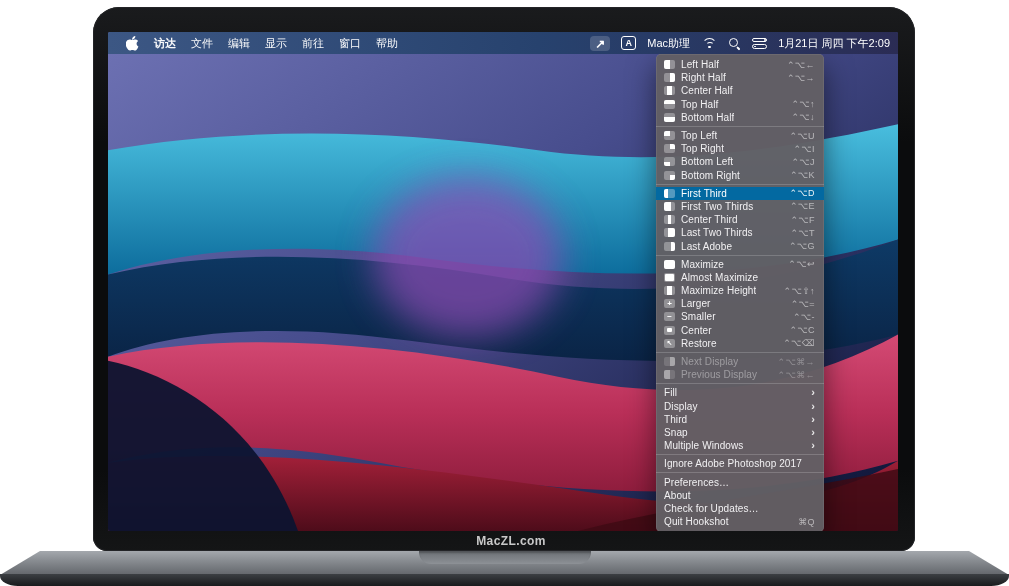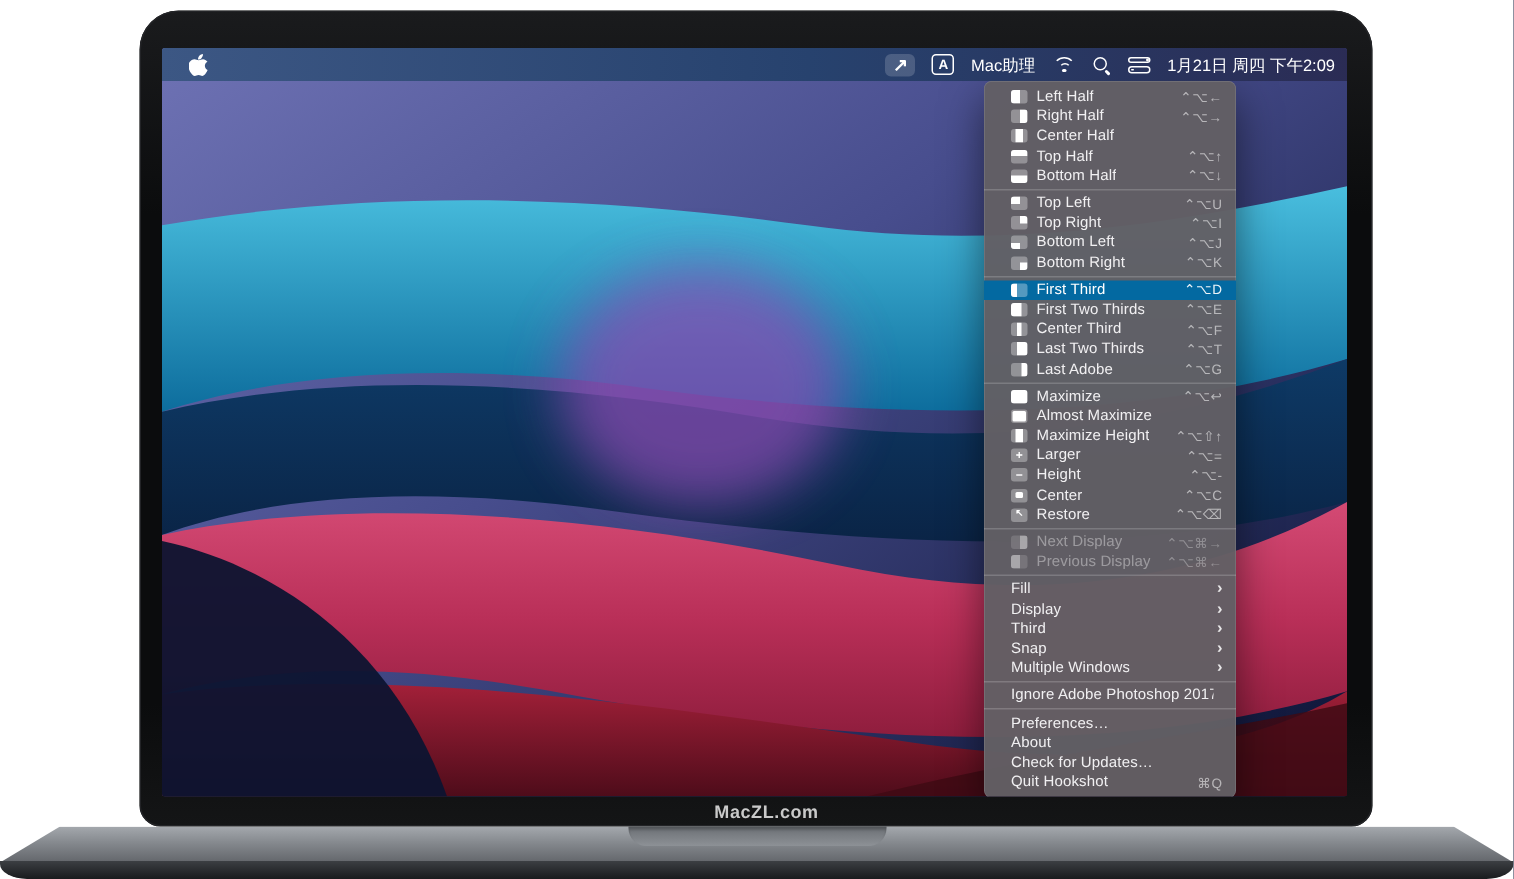--- a/index.html
+++ b/index.html
@@ -82,21 +82,21 @@
   .cc b.b::after{left:.6px}
 
   
   .menu{
     position:absolute;left:548px;top:22px;width:168px;z-index:2;
     background:rgba(98,95,100,.97);
     border-radius:5px;padding:4px 0;box-sizing:border-box;
     box-shadow:0 12px 28px rgba(0,0,0,.5), inset 0 0 0 .5px rgba(255,255,255,.14);
     font-size:10px;color:#f1f0f2;
   }
-  .row{display:flex;align-items:center;height:13.2px;padding:0 9px 0 18px;gap:6px;white-space:nowrap}
+  .row{display:flex;align-items:center;height:13.2px;padding:0 9px 0 8px;gap:6px;white-space:nowrap}
   .row .lbl{letter-spacing:.1px;overflow:hidden}
   .row.hl{background:#0369a1;color:#fff}
   .row.dis{color:rgba(255,255,255,.38)}
   .row.dis .mico{opacity:.45}
   .sc{margin-left:auto;color:rgba(255,255,255,.55);font-size:9px;letter-spacing:.4px}
   .row.hl .sc{color:rgba(255,255,255,.92)}
   .row.dis .sc{color:rgba(255,255,255,.3)}
   .sub{margin-left:auto;color:rgba(255,255,255,.85);font-size:11px;font-weight:700;line-height:1}
   .sep{height:1px;background:rgba(255,255,255,.18);margin:2px 0}
 
@@ -176,20 +176,29 @@
     </svg>
 
     <div class="menubar">
       <div class="mb-left">
         <span class="apple-btn">
           <svg width="13" height="15" viewBox="0 0 13 15">
             <path fill="#fff" d="M9.3 0c.1 1-.3 1.9-.9 2.6-.6.7-1.5 1.2-2.4 1.1-.1-.9.4-1.9.9-2.5C7.5.5 8.5.05 9.3 0z"></path>
             <path fill="#fff" d="M12.4 10.6c-.3.8-.5 1.1-.9 1.8-.6 1-1.5 2.2-2.6 2.2-1 0-1.2-.6-2.5-.6s-1.6.6-2.5.6c-1.1 0-1.9-1-2.6-2C-.6 10.1-.8 7 .4 5.4c.8-1.2 2-1.9 3.2-1.9 1.2 0 1.9.6 2.9.6.9 0 1.5-.6 2.9-.6 1 0 2.1.6 2.9 1.6-2.5 1.4-2.1 4.6.1 5.5z"></path>
           </svg>
         </span>
+        <span id="mb-items" style="display:flex;gap:15px">
+            <span class="mb-item mb-bold">访达</span>
+            <span class="mb-item">文件</span>
+            <span class="mb-item">编辑</span>
+            <span class="mb-item">显示</span>
+            <span class="mb-item">前往</span>
+            <span class="mb-item">窗口</span>
+            <span class="mb-item">帮助</span>
+          </span>
       </div>
       <div class="mb-right">
         <span class="hook-box">
           <span class="hook-arrow">↗</span>
         </span>
         <span class="abox">A</span>
         <span class="assistant">Mac助理</span>
         <span class="wifi">
             <i></i>
           </span>
@@ -291,21 +300,21 @@
           <span class="lbl">Maximize Height</span>
           <span class="sc">⌃⌥⇧↑</span>
         </div>
         <div class="row">
           <span class="mico ic-larger"></span>
           <span class="lbl">Larger</span>
           <span class="sc">⌃⌥=</span>
         </div>
         <div class="row">
           <span class="mico ic-smaller"></span>
-          <span class="lbl">Height</span>
+          <span class="lbl">Smaller</span>
           <span class="sc">⌃⌥-</span>
         </div>
         <div class="row">
           <span class="mico ic-center"></span>
           <span class="lbl">Center</span>
           <span class="sc">⌃⌥C</span>
         </div>
         <div class="row">
           <span class="mico ic-restore"></span>
           <span class="lbl">Restore</span>

